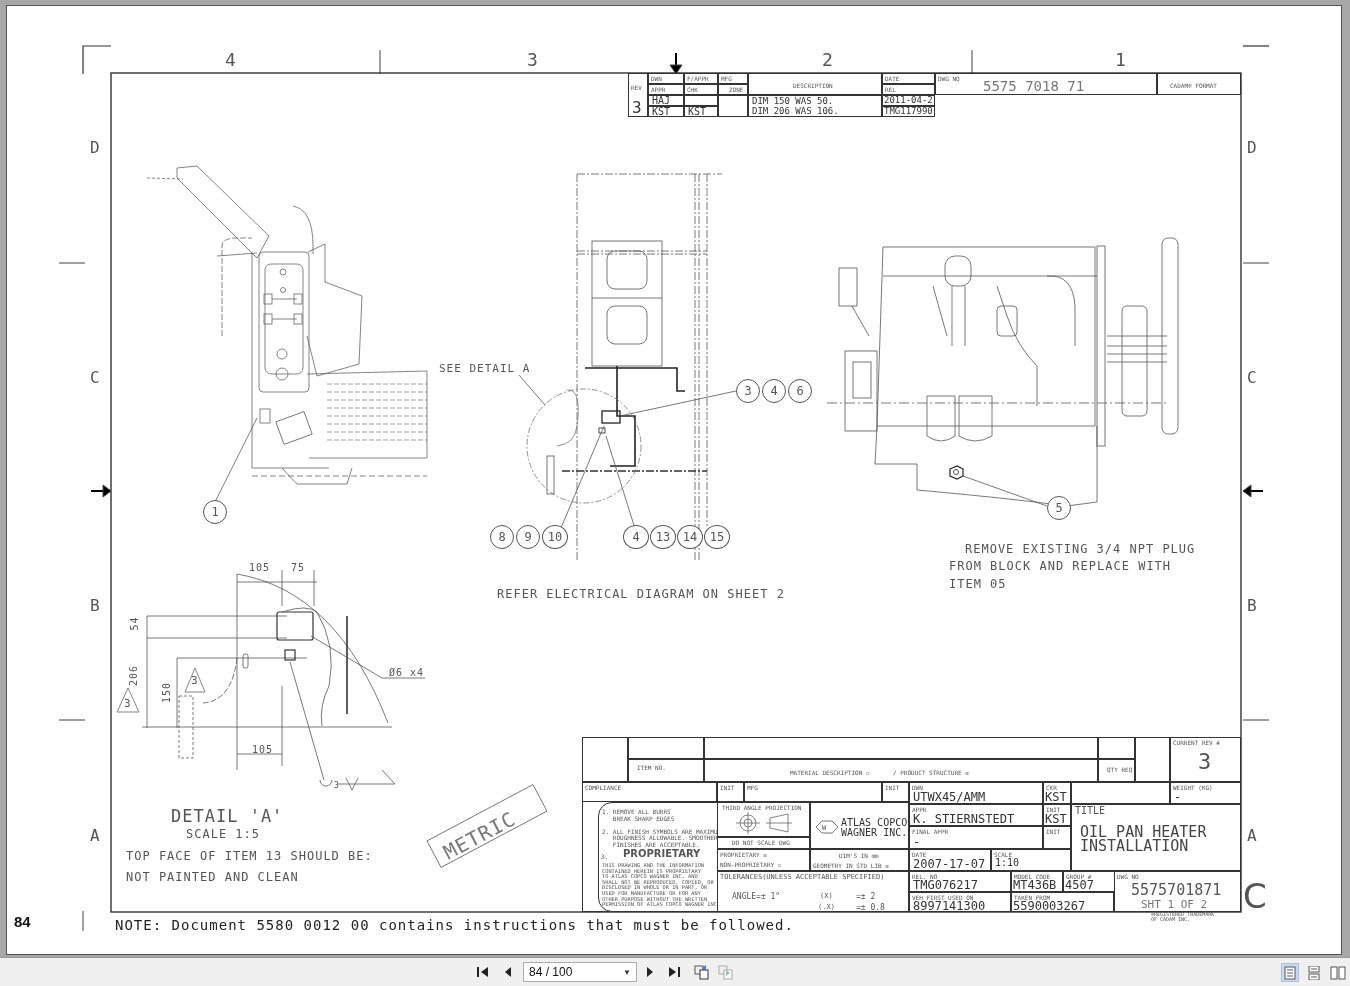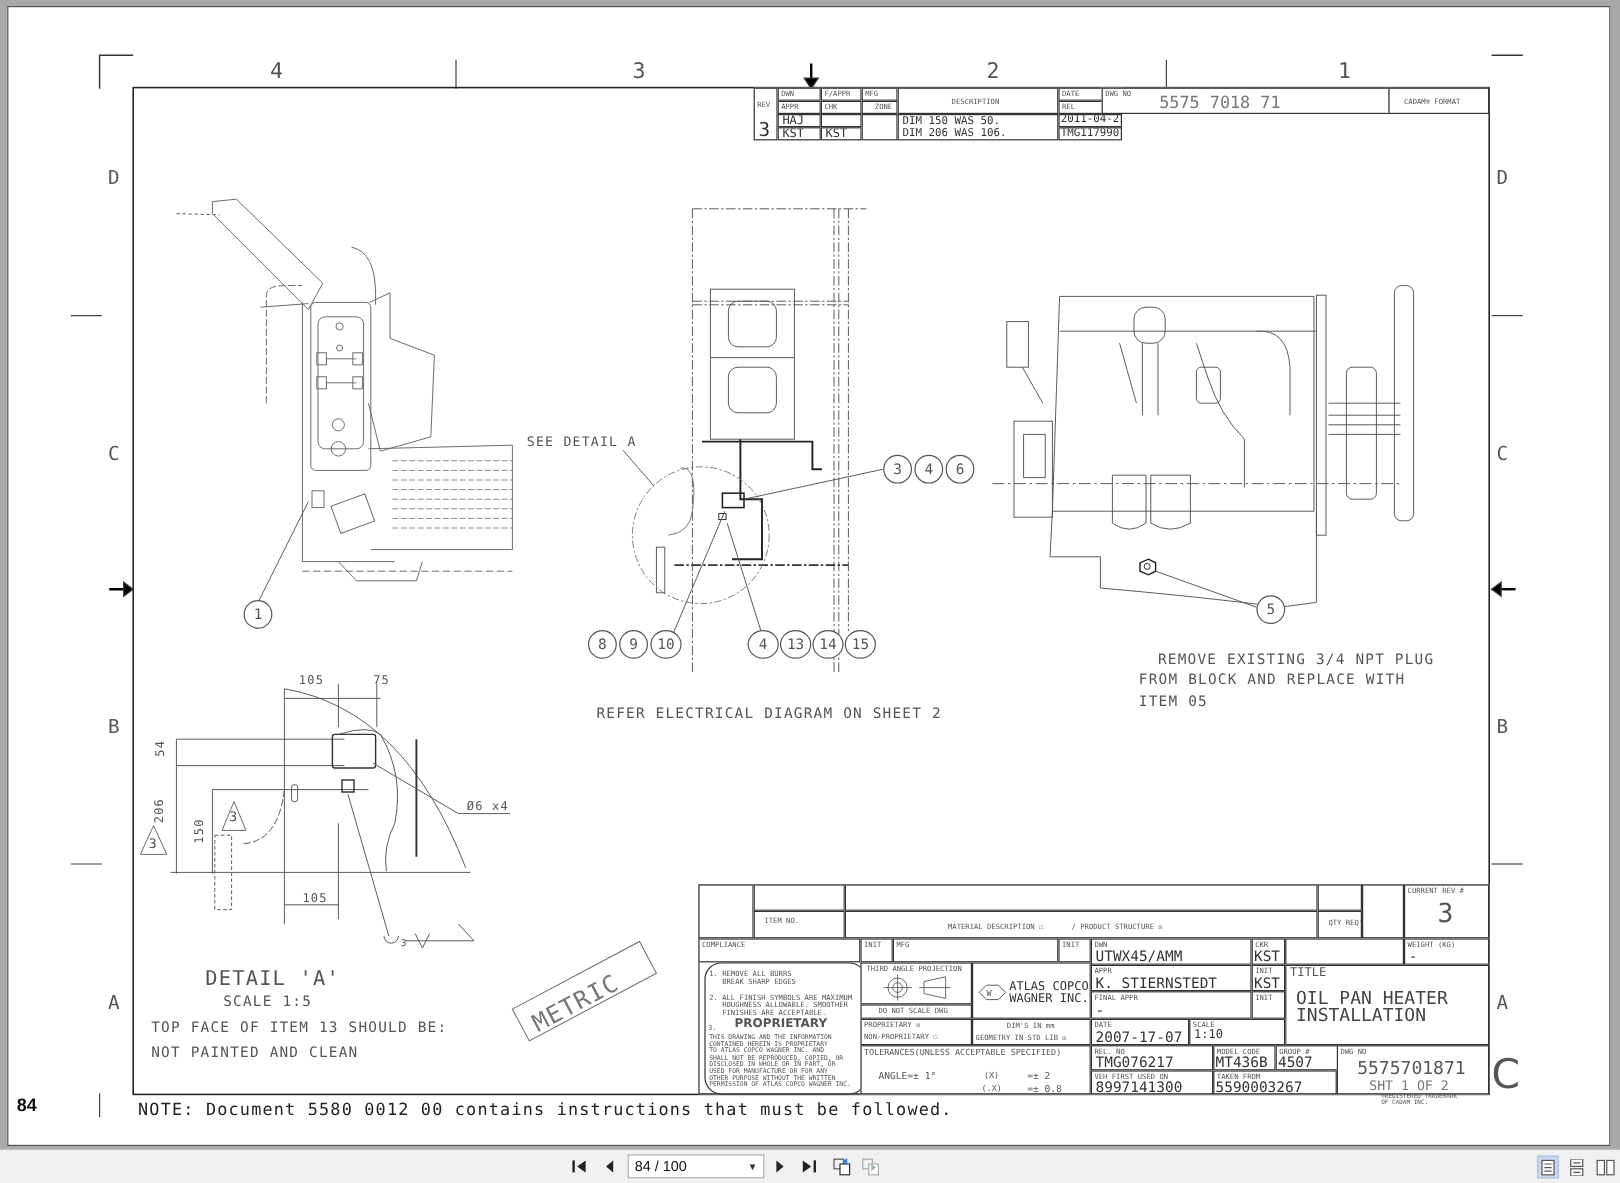--- a/index.html
+++ b/index.html
@@ -232,21 +232,21 @@
       </div>
     <div class="cell" style="left:254px;top:11px;width:53px;height:11px;">
         <span class="lbl">REL</span>
       </div>
     <div class="cell" style="left:254px;top:22px;width:53px;height:11px;">
         <span class="val" style="top:-1px;font-size:9px;left:1px">2011-04-21</span>
       </div>
     <div class="cell" style="left:254px;top:33px;width:53px;height:11px;">
         <span class="val" style="top:-1px;font-size:9px;left:1px">TMG117990</span>
       </div>
-    <div class="cell" style="left:290px;top:0;width:240px;height:22px;padding-left:24px;">
+    <div class="cell" style="left:307px;top:0;width:222px;height:22px;padding-left:24px;">
         <span class="lbl">DWG NO</span>
         <span class="val" style="top:4px;font-size:14px;left:47px;color:#777">5575 7018 71</span>
       </div>
     <div class="cell" style="left:529px;top:0;width:84px;height:22px;">
         <span class="lbl" style="left:12px;top:8px">CADAM® FORMAT</span>
       </div>
   </div>
 
   <div class="cad" style="left:432px;top:356px;font-size:11px;">SEE DETAIL A</div>
   <div style="position:absolute;left:729px;top:373px;">
@@ -266,21 +266,21 @@
     <div class="balloon" style="left:81px;top:0;width:26px">15</div>
   </div>
   <div class="balloon" style="left:196px;top:494px">1</div>
   <div class="balloon" style="left:1040px;top:490px">5</div>
   <div class="cad" style="left:490px;top:581px;font-size:12px;">REFER ELECTRICAL DIAGRAM ON SHEET 2</div>
   <div class="cad" style="left:942px;top:536px;font-size:12px;padding-left:16px;">REMOVE EXISTING 3/4 NPT PLUG</div>
   <div class="cad" style="left:942px;top:553px;font-size:12px;">FROM BLOCK AND REPLACE WITH</div>
   <div class="cad" style="left:942px;top:571px;font-size:12px;">ITEM 05</div>
 
   <div class="cad" style="left:242px;top:556px;font-size:10px;">105</div>
-  <div class="cad" style="left:284px;top:556px;font-size:10px;margin-left:20px;">75</div>
+  <div class="cad" style="left:284px;top:556px;font-size:10px;">75</div>
   <div class="cad" style="left:120px;top:612px;font-size:10px;transform:rotate(-90deg);">54</div>
   <div class="cad" style="left:116px;top:664px;font-size:10px;transform:rotate(-90deg);">206</div>
   <div class="cad" style="left:149px;top:681px;font-size:10px;transform:rotate(-90deg);">150</div>
   <div class="cad" style="left:245px;top:738px;font-size:10px;">105</div>
   <div class="cad" style="left:382px;top:661px;font-size:10px;">Ø6 x4</div>
   <div class="cad" style="left:184px;top:668px;font-size:11px;">3</div>
   <div class="cad" style="left:117px;top:691px;font-size:11px;">3</div>
   <div class="cad" style="left:327px;top:775px;font-size:8px;">3</div>
   <div class="cad" style="left:164px;top:800px;font-size:17px;">DETAIL 'A'</div>
   <div class="cad" style="left:179px;top:821px;font-size:12px;">SCALE 1:5</div>
@@ -307,21 +307,21 @@
       </div>
     <div class="cell" style="left:553px;top:0;width:35px;height:45px;"></div>
     <div class="cell" style="left:588px;top:0;width:71px;height:45px;">
       <span class="lbl">CURRENT REV #</span>
       <span class="val" style="left:27px;top:11px;font-size:22px;color:#555">3</span>
     </div>
 
     <div class="cell" style="left:0;top:45px;width:135px;height:20px;">
         <span class="lbl">COMPLIANCE</span>
       </div>
-    <div class="cell" style="left:5px;top:65px;width:135px;height:110px;border-radius:14px;">
+    <div class="cell" style="left:16px;top:65px;width:135px;height:110px;border-radius:14px;">
       <div class="small" style="position:absolute;left:3px;top:6px;">1. REMOVE ALL BURRS
    BREAK SHARP EDGES
 
 2. ALL FINISH SYMBOLS ARE MAXIMUM
    ROUGHNESS ALLOWABLE. SMOOTHER
    FINISHES ARE ACCEPTABLE.</div>
       <span class="lbl" style="top:50px;font-size:6px">3.</span>
       <span class="val" style="left:24px;top:45px;font:bold 10px 'DejaVu Sans', sans-serif;color:#555">PROPRIETARY</span>
       <div class="small" style="position:absolute;left:3px;top:60px;font-size:5.3px;line-height:5.6px">THIS DRAWING AND THE INFORMATION
 CONTAINED HEREIN IS PROPRIETARY

